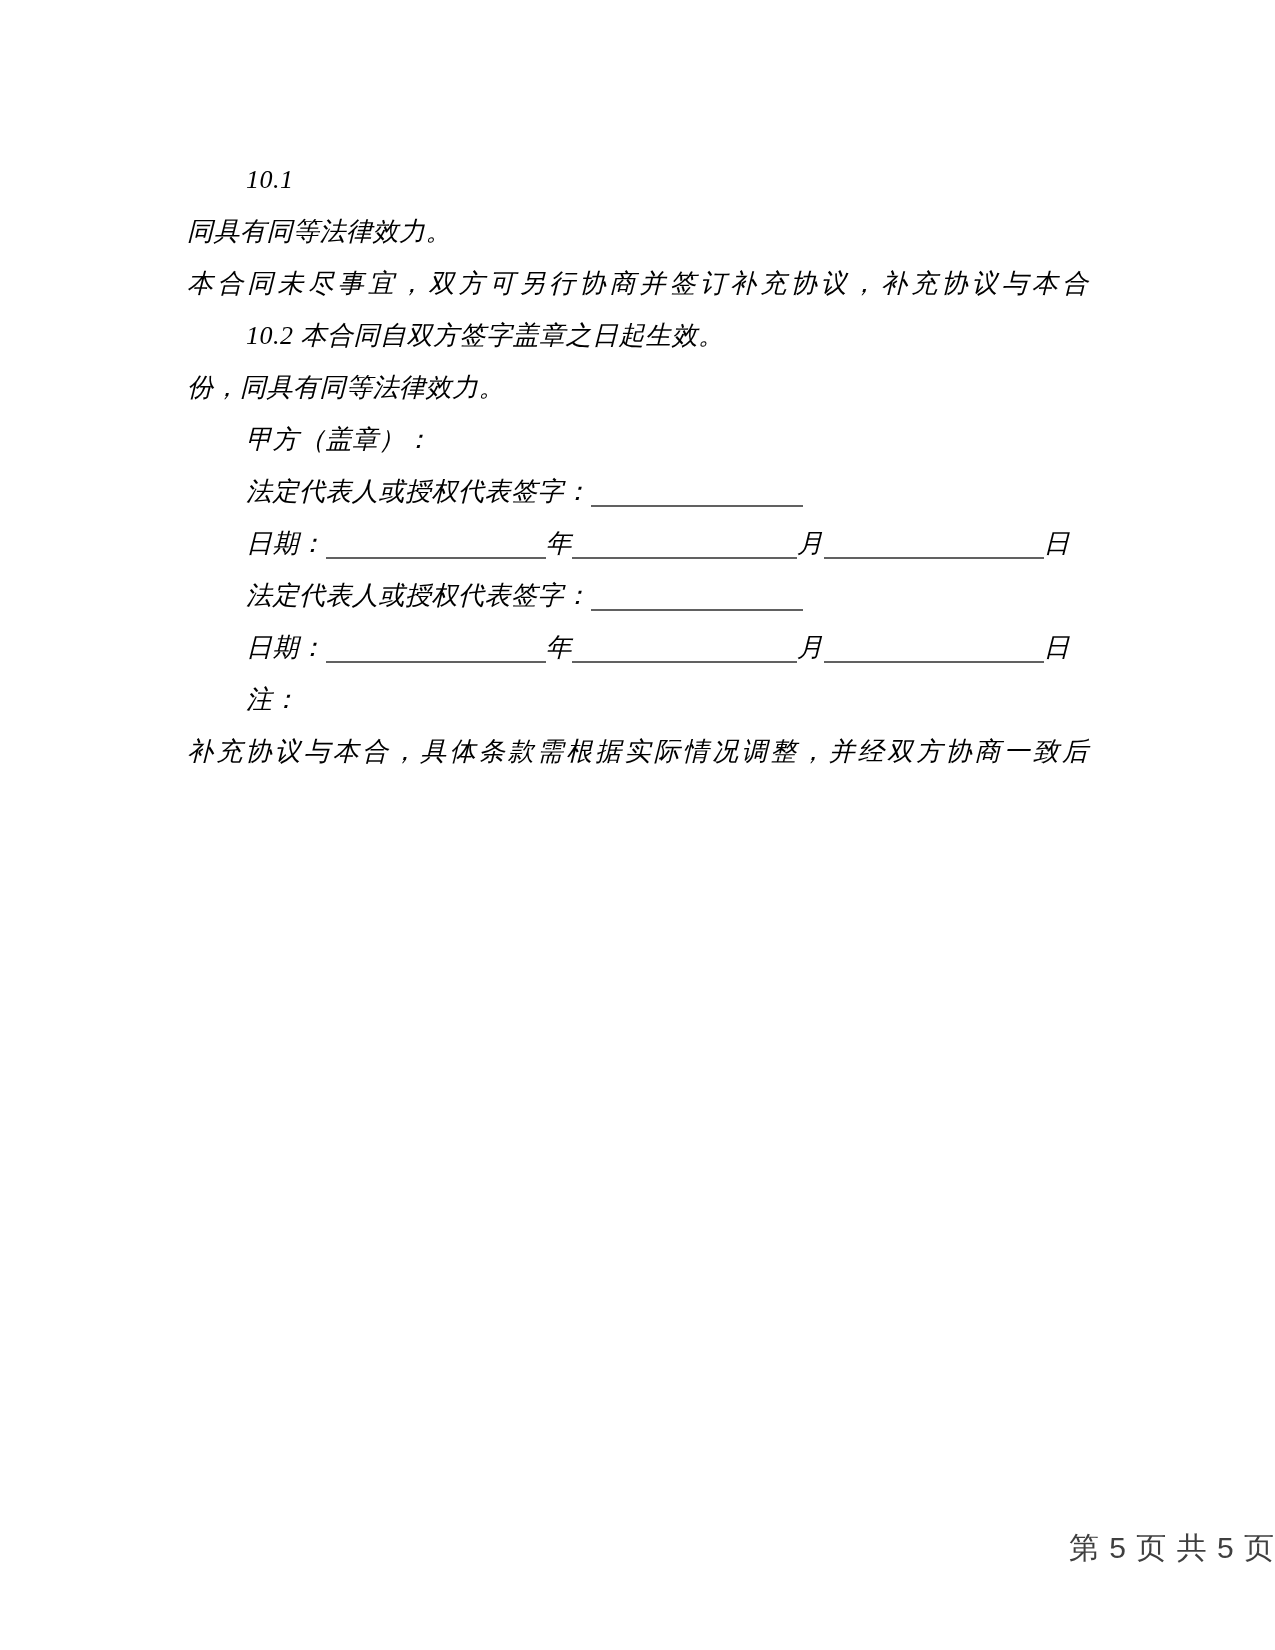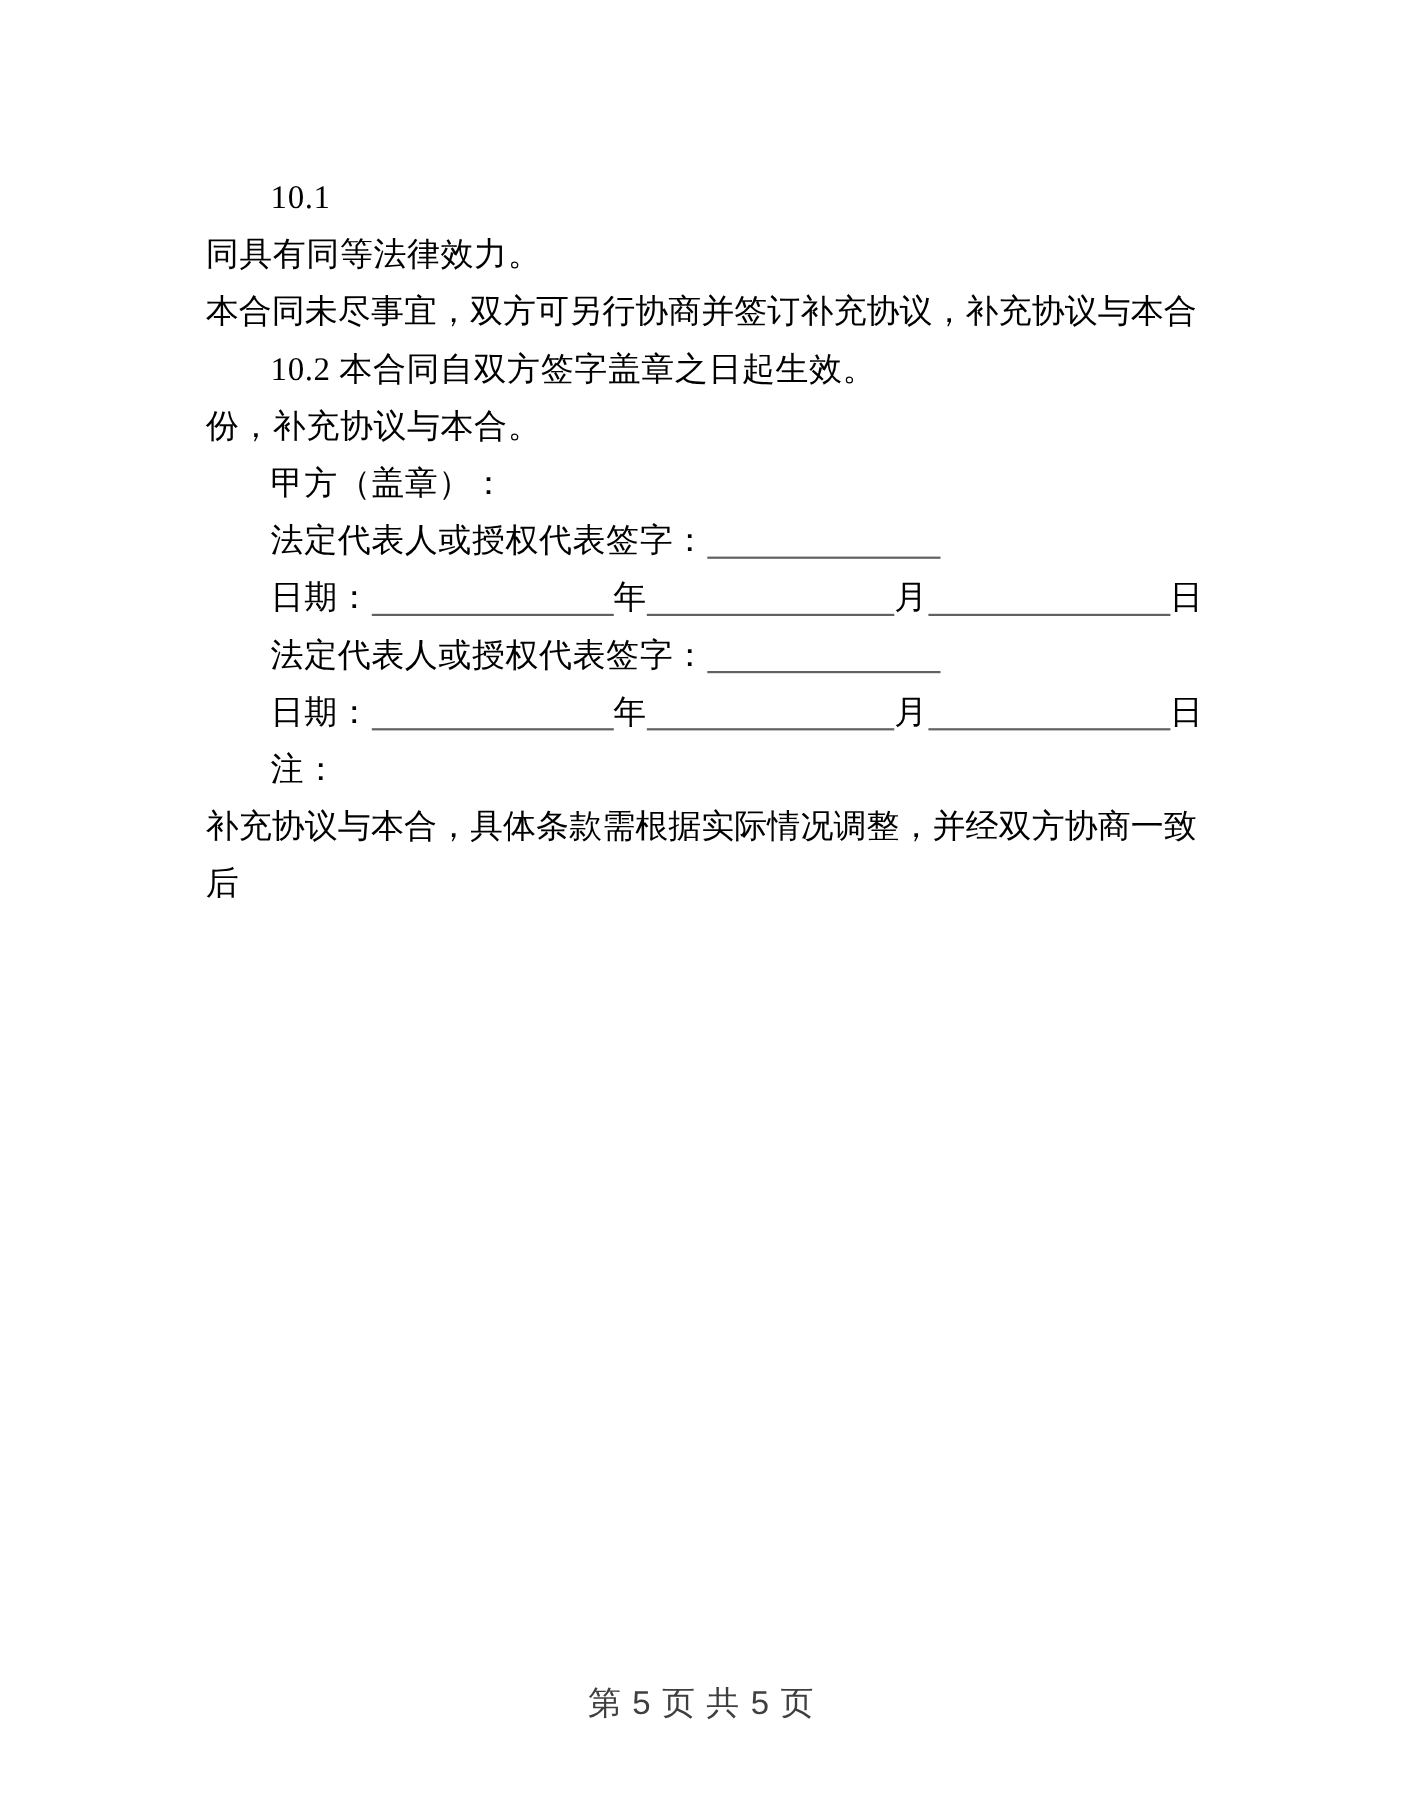--- a/index.html
+++ b/index.html
@@ -18,23 +18,24 @@
   }
   .doc {
     position: absolute;
     left: 187px;
     top: 154px;
     width: 901px;
   }
   .line {
     height: 52px;
     line-height: 52px;
-    font-size: 30px;
+    font-size: 26px;
     letter-spacing: 0.5px;
     white-space: nowrap;
+    font-style: italic;
   }
   .line.indent {
     padding-left: 59px;
   }
   .line.justify-full {
     white-space: normal;
     letter-spacing: 0;
     text-align: justify;
     text-align-last: justify;
     text-justify: inter-character;
@@ -46,38 +47,38 @@
     display: inline-block;
     height: 30px;
     border-bottom: 2px solid var(--underline-ink, #616161);
     vertical-align: -7px;
   }
   .footer {
     position: absolute;
     left: 0;
     right: 0;
     top: 1528px;
-    text-align: center;
+    text-align: right;
     font-family: "Liberation Sans", "DejaVu Sans", sans-serif;
     font-weight: 300;
     font-size: 30px;
     letter-spacing: 1px;
     color: var(--footer-ink, #3f3f3f);
   }
 </style>
 </head>
 <body>
 
 <div class="page">
   <div class="doc">
       <div class="line indent"><span class="run">10.1</span></div>
       <div class="line"><span class="run">同具有同等法律效力。</span></div>
       <div class="line justify-full"><span class="run">本合同未尽事宜，双方可另行协商并签订补充协议，补充协议与本合</span></div>
       <div class="line indent"><span class="run">10.2 本合同自双方签字盖章之日起生效。</span></div>
-      <div class="line"><span class="run">份，补充协议与本合。</span></div>
+      <div class="line"><span class="run">份，同具有同等法律效力。</span></div>
       <div class="line indent"><span class="run">甲方（盖章）：</span></div>
       <div class="line indent"><span class="run">法定代表人或授权代表签字：</span><span class="blank" style="width: 212px;"></span></div>
       <div class="line indent"><span class="run">日期：</span><span class="blank" style="width: 220px;"></span><span class="run">年</span><span class="blank" style="width: 225px;"></span><span class="run">月</span><span class="blank" style="width: 220px;"></span><span class="run">日</span></div>
       <div class="line indent"><span class="run">法定代表人或授权代表签字：</span><span class="blank" style="width: 212px;"></span></div>
       <div class="line indent"><span class="run">日期：</span><span class="blank" style="width: 220px;"></span><span class="run">年</span><span class="blank" style="width: 225px;"></span><span class="run">月</span><span class="blank" style="width: 220px;"></span><span class="run">日</span></div>
       <div class="line indent"><span class="run">注：</span></div>
       <div class="line justify-full"><span class="run">补充协议与本合，具体条款需根据实际情况调整，并经双方协商一致后</span></div>
     </div>
   <div class="footer">
     <span>第 5 页 共 5 页</span>

